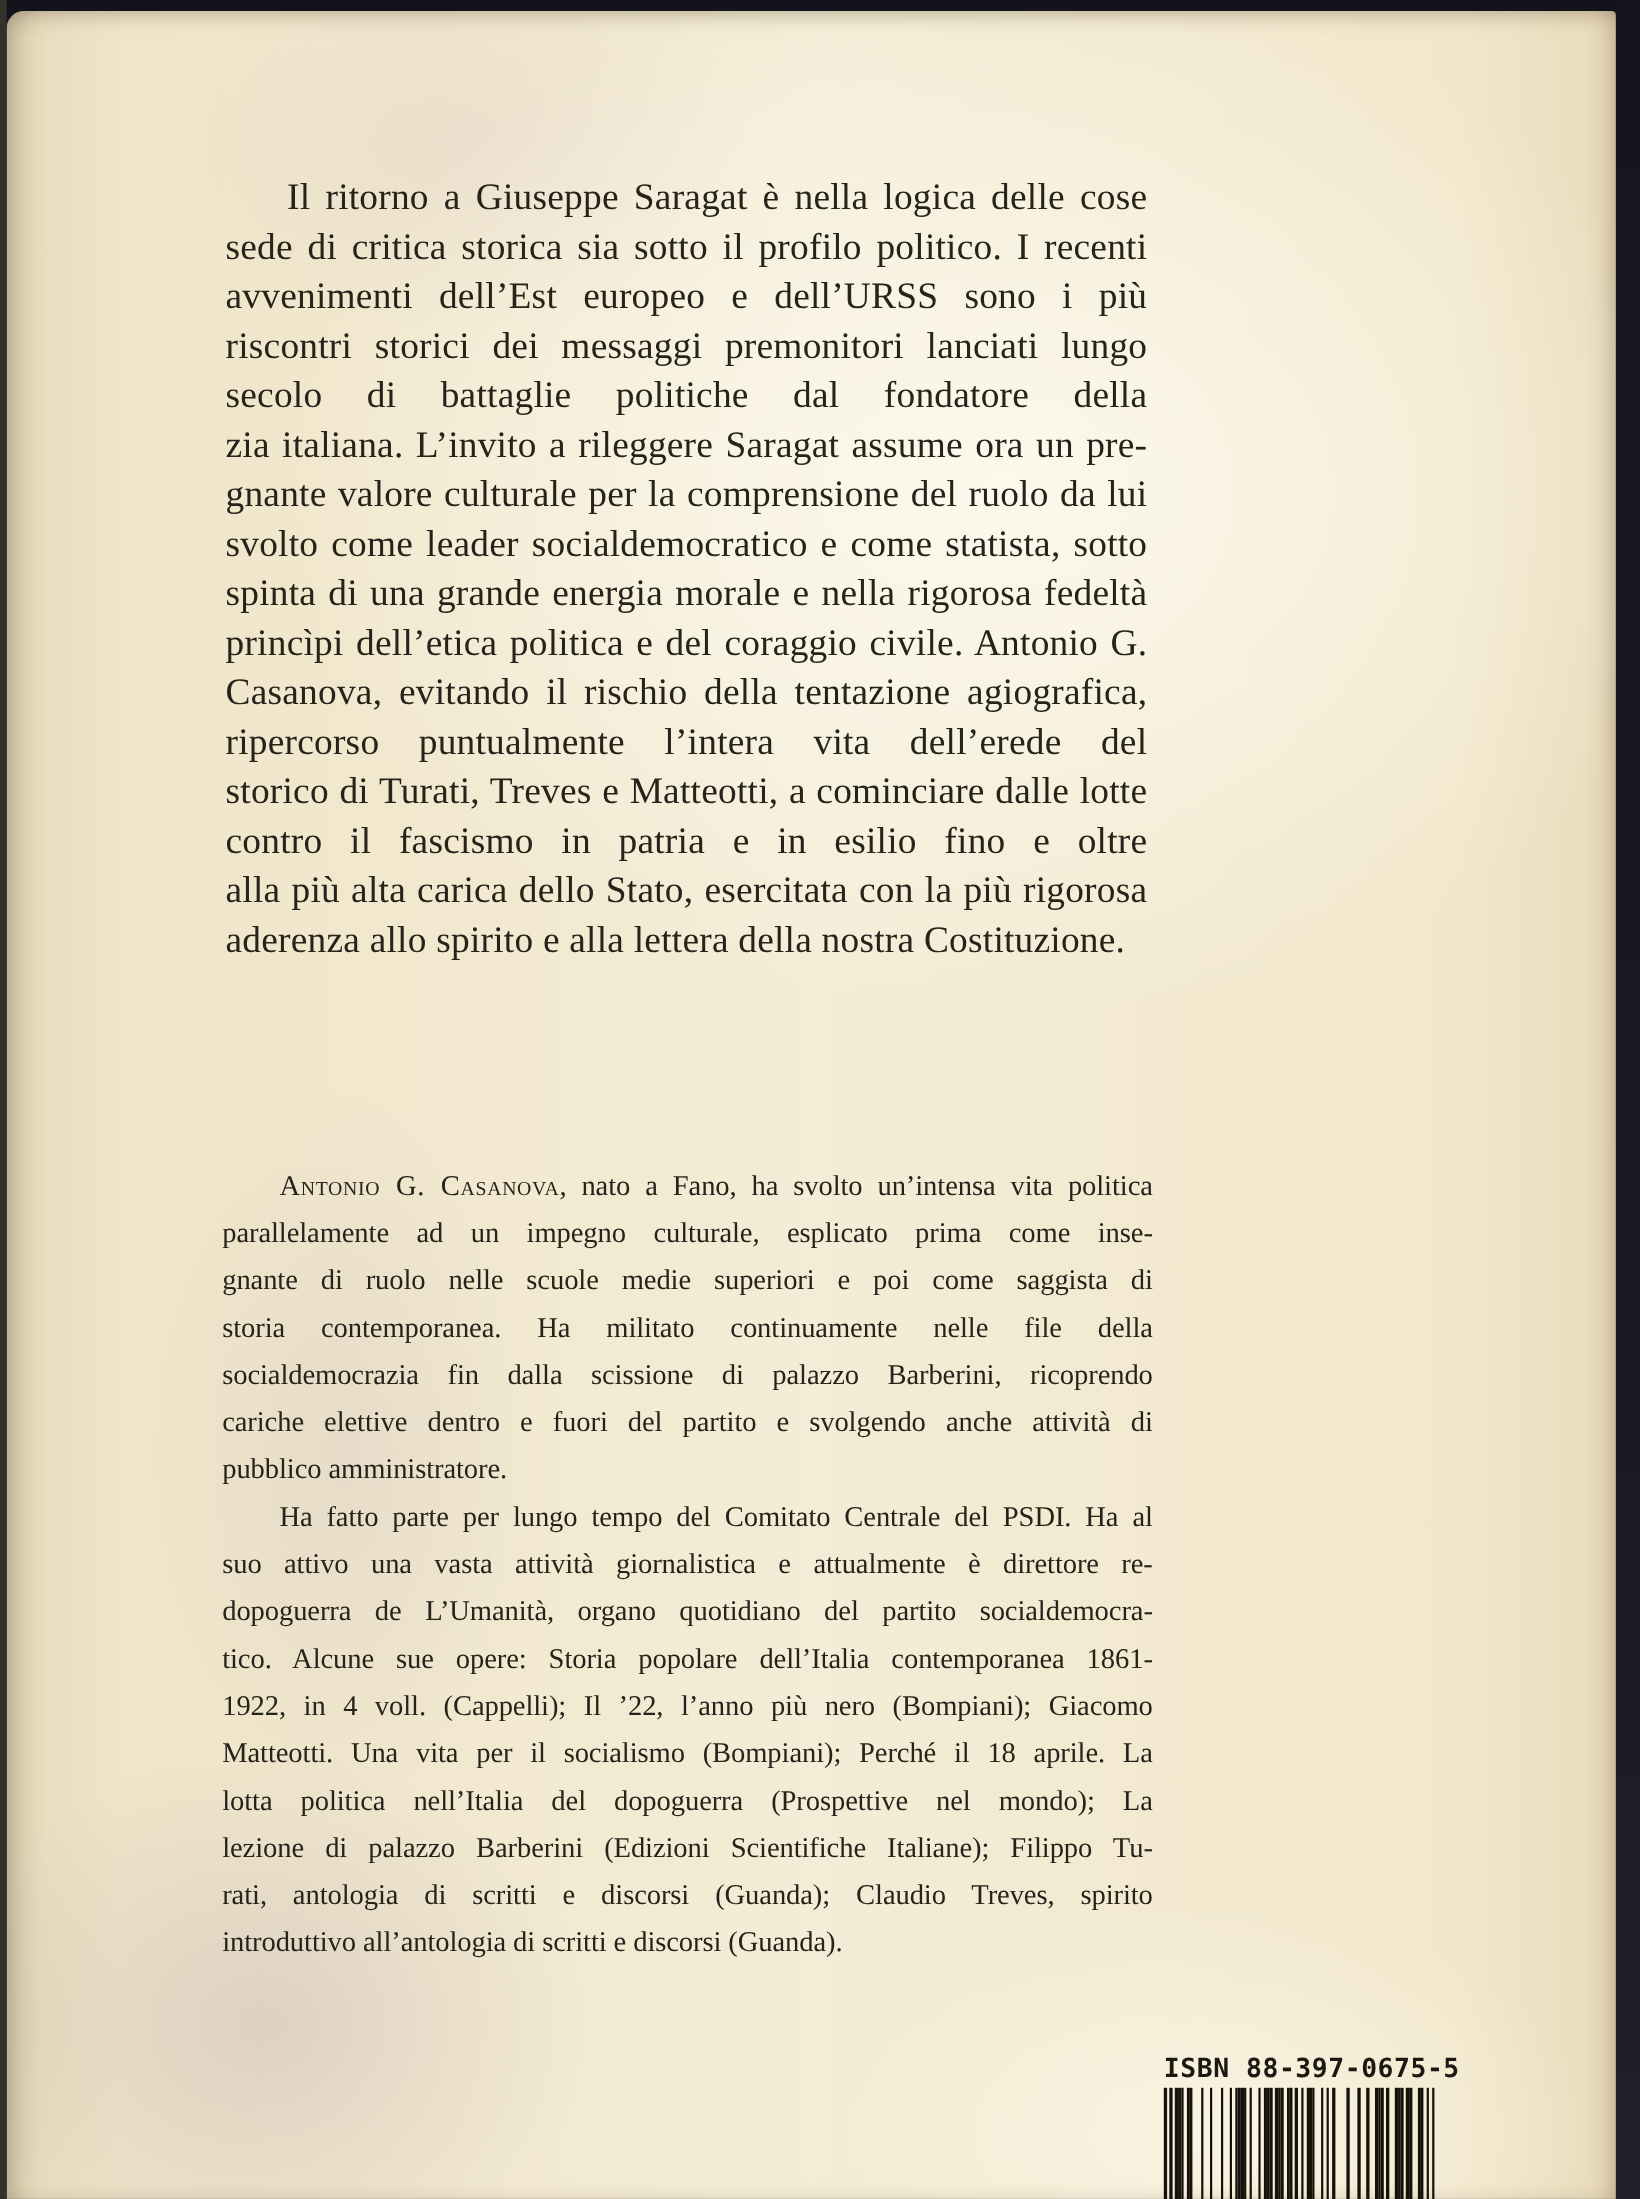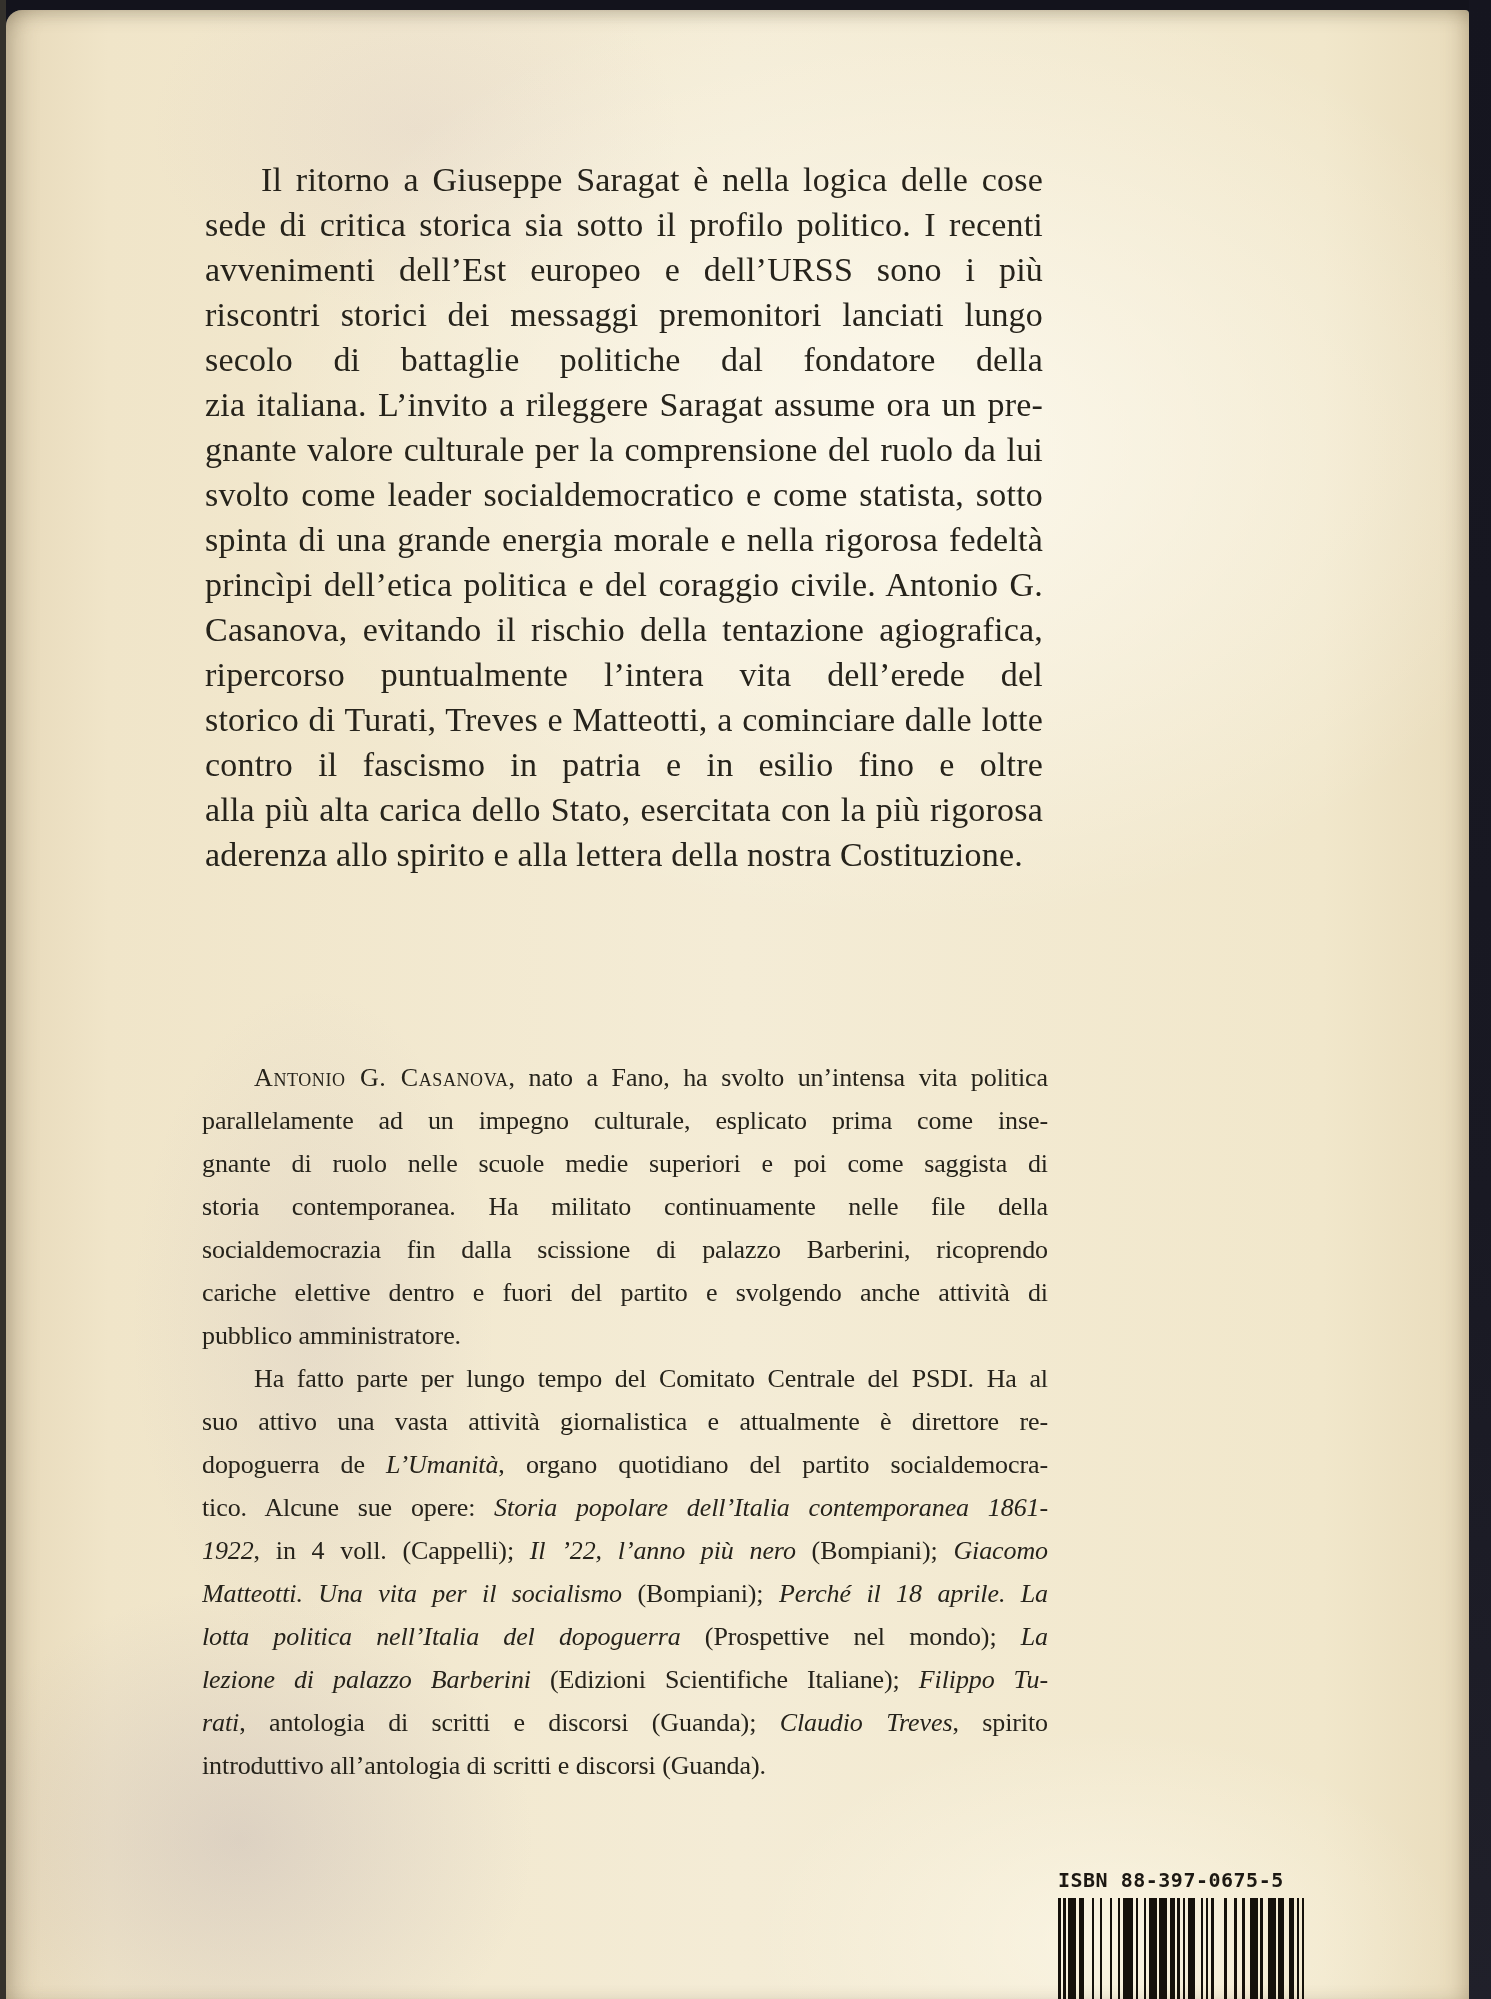--- a/index.html
+++ b/index.html
@@ -40,27 +40,27 @@
   .bio{
     position:absolute;left:196px;top:1046px;width:846px;
     font-size:26px;line-height:43px;color:#26231b;
     letter-spacing:-0.1px;
   }
   .bio .line{height:43px;overflow:hidden;}
   .jline{text-align:justify;text-align-last:justify;}
   .lastline{text-align:justify;text-align-last:left;}
   .indent1{padding-left:56px;}
   .indent2{padding-left:52px;}
-  .it{font-style:italic;}
+  .it{}
   .sc{font-variant:small-caps;letter-spacing:0.6px;margin-top:36px;}
   
   .isbn-area{position:absolute;left:1052px;top:1855px;width:252px;}
   .isbn-label{
     font-family:"DejaVu Sans Mono","Liberation Mono",monospace;
-    font-weight:700;font-size:20px;line-height:30px;
+    font-weight:700;font-size:24px;line-height:30px;
     color:#1c1812;white-space:nowrap;letter-spacing:0.5px;
   }
   .barcode{margin-top:3px;height:111px;display:flex;align-items:stretch;}
   .barcode .mod{height:100%;flex:0 0 auto;width:2.6px;}
   .barcode .on{background:#15110b;}
   .barcode .off{background:transparent;}
 </style>
 </head>
 <body>
 

